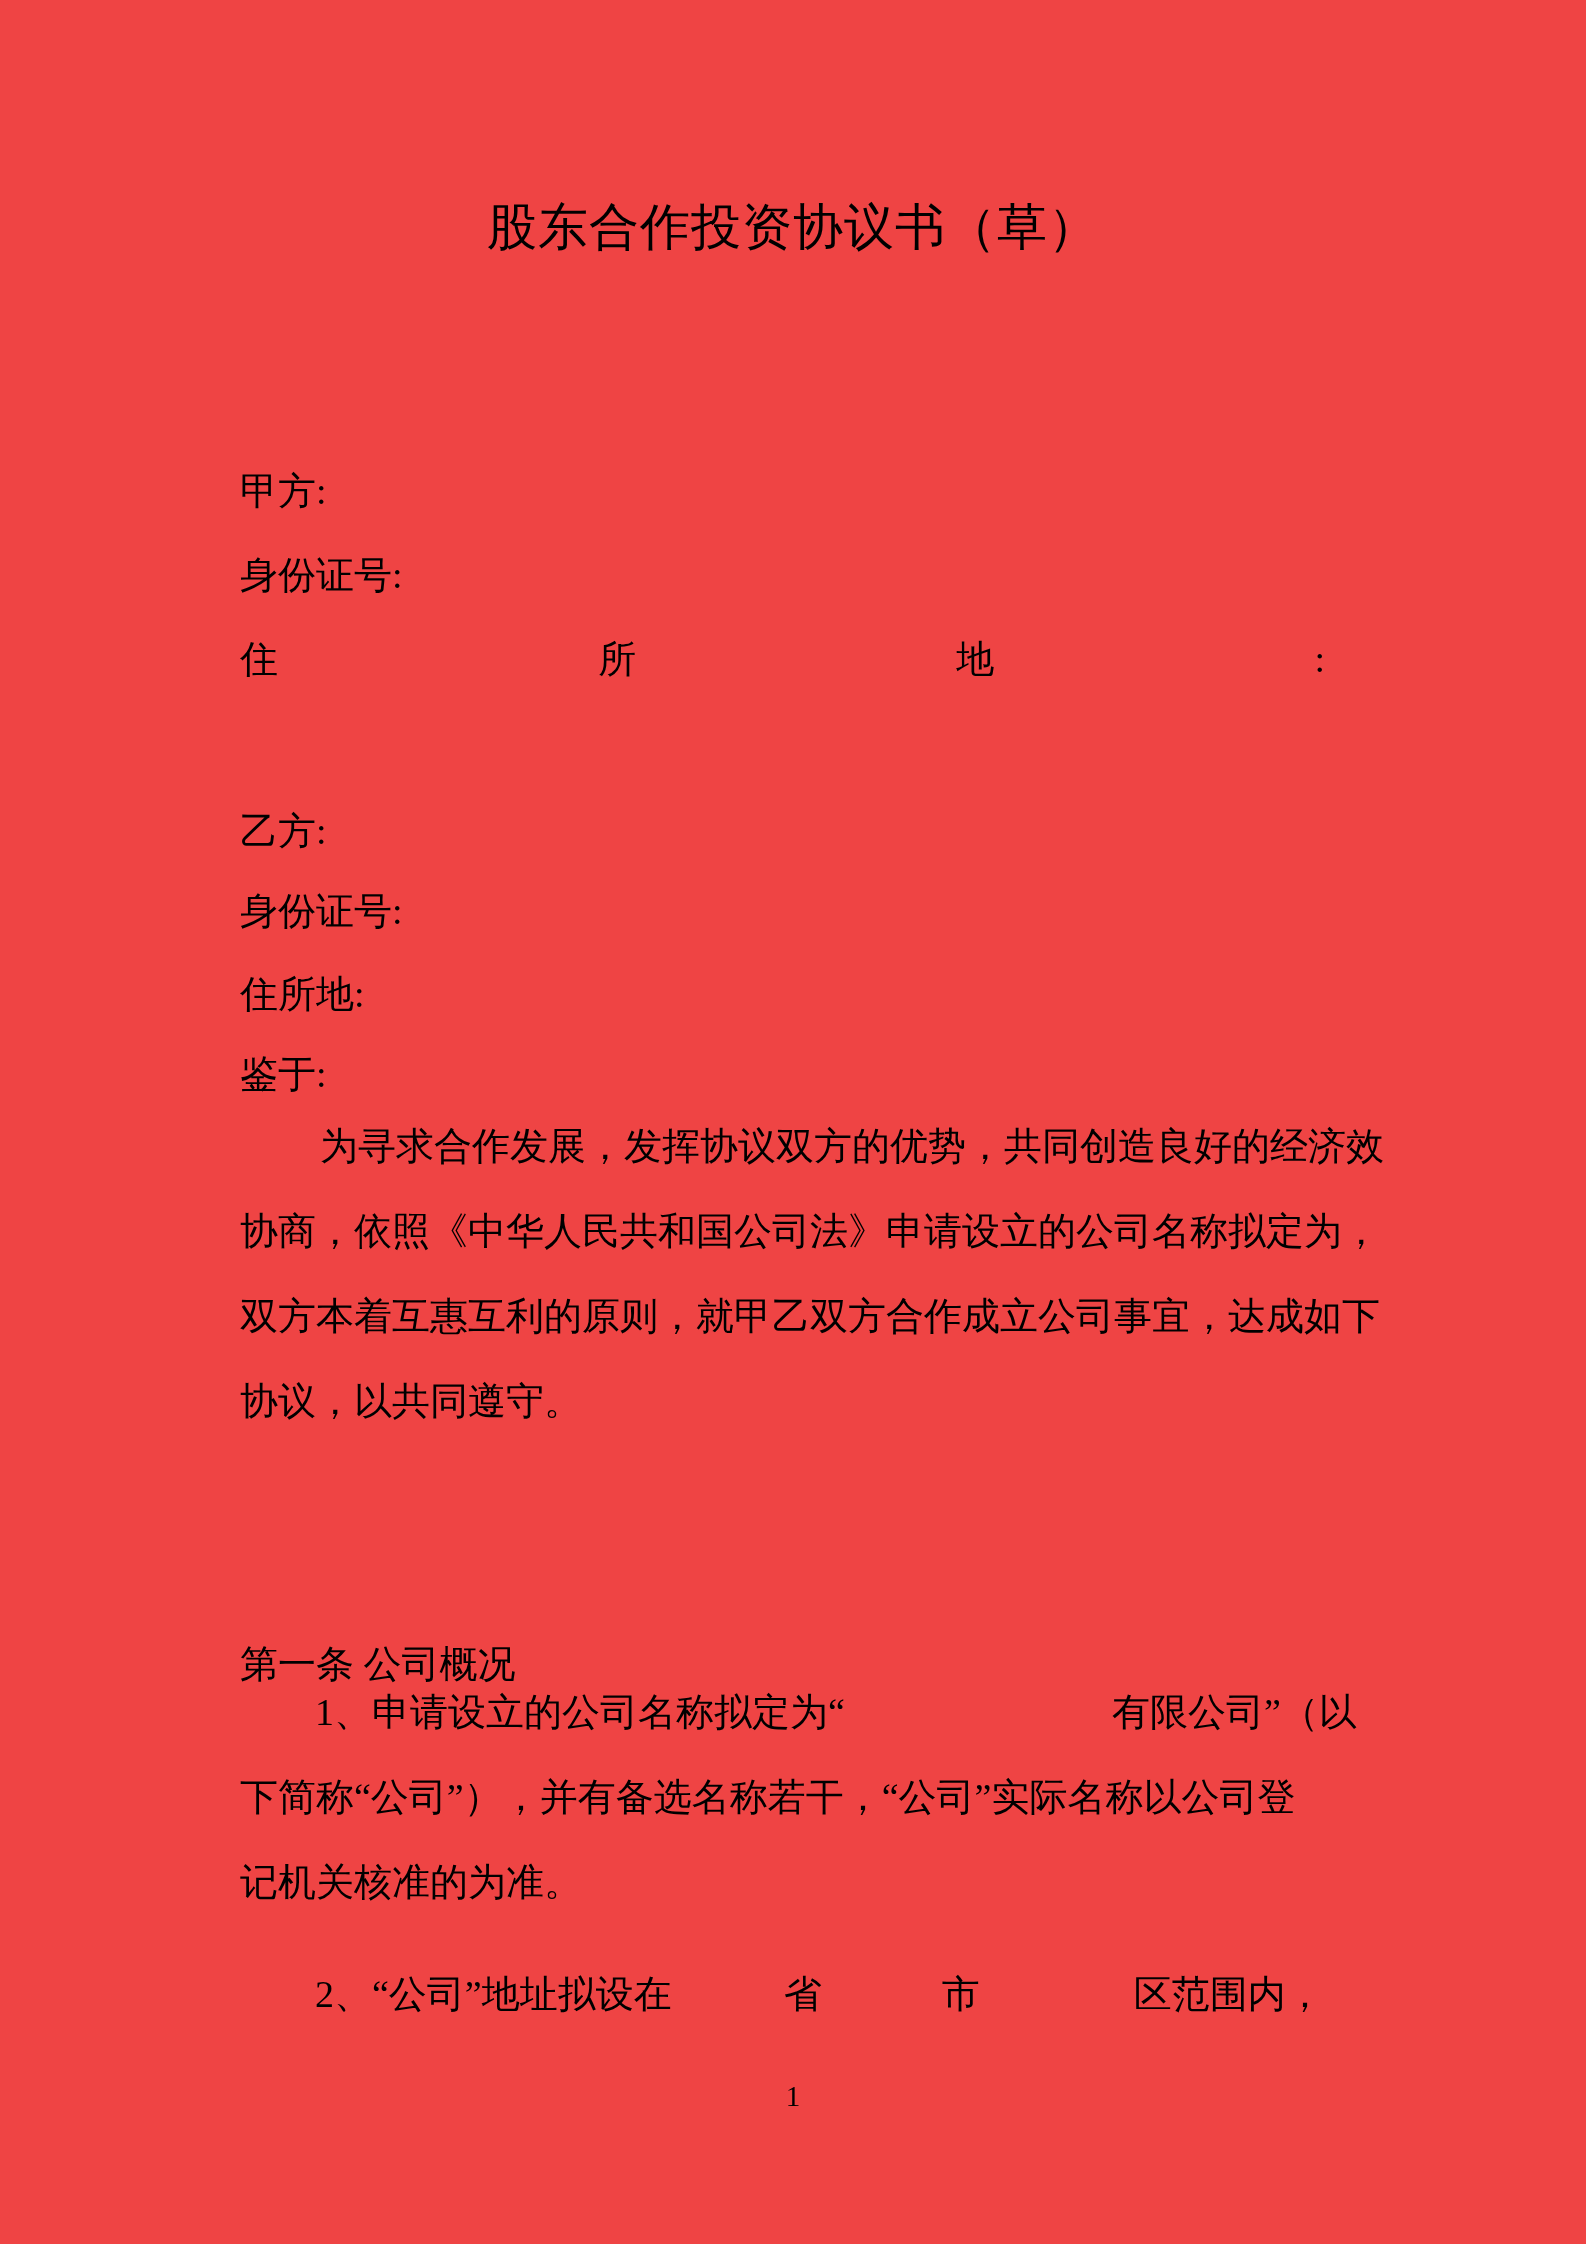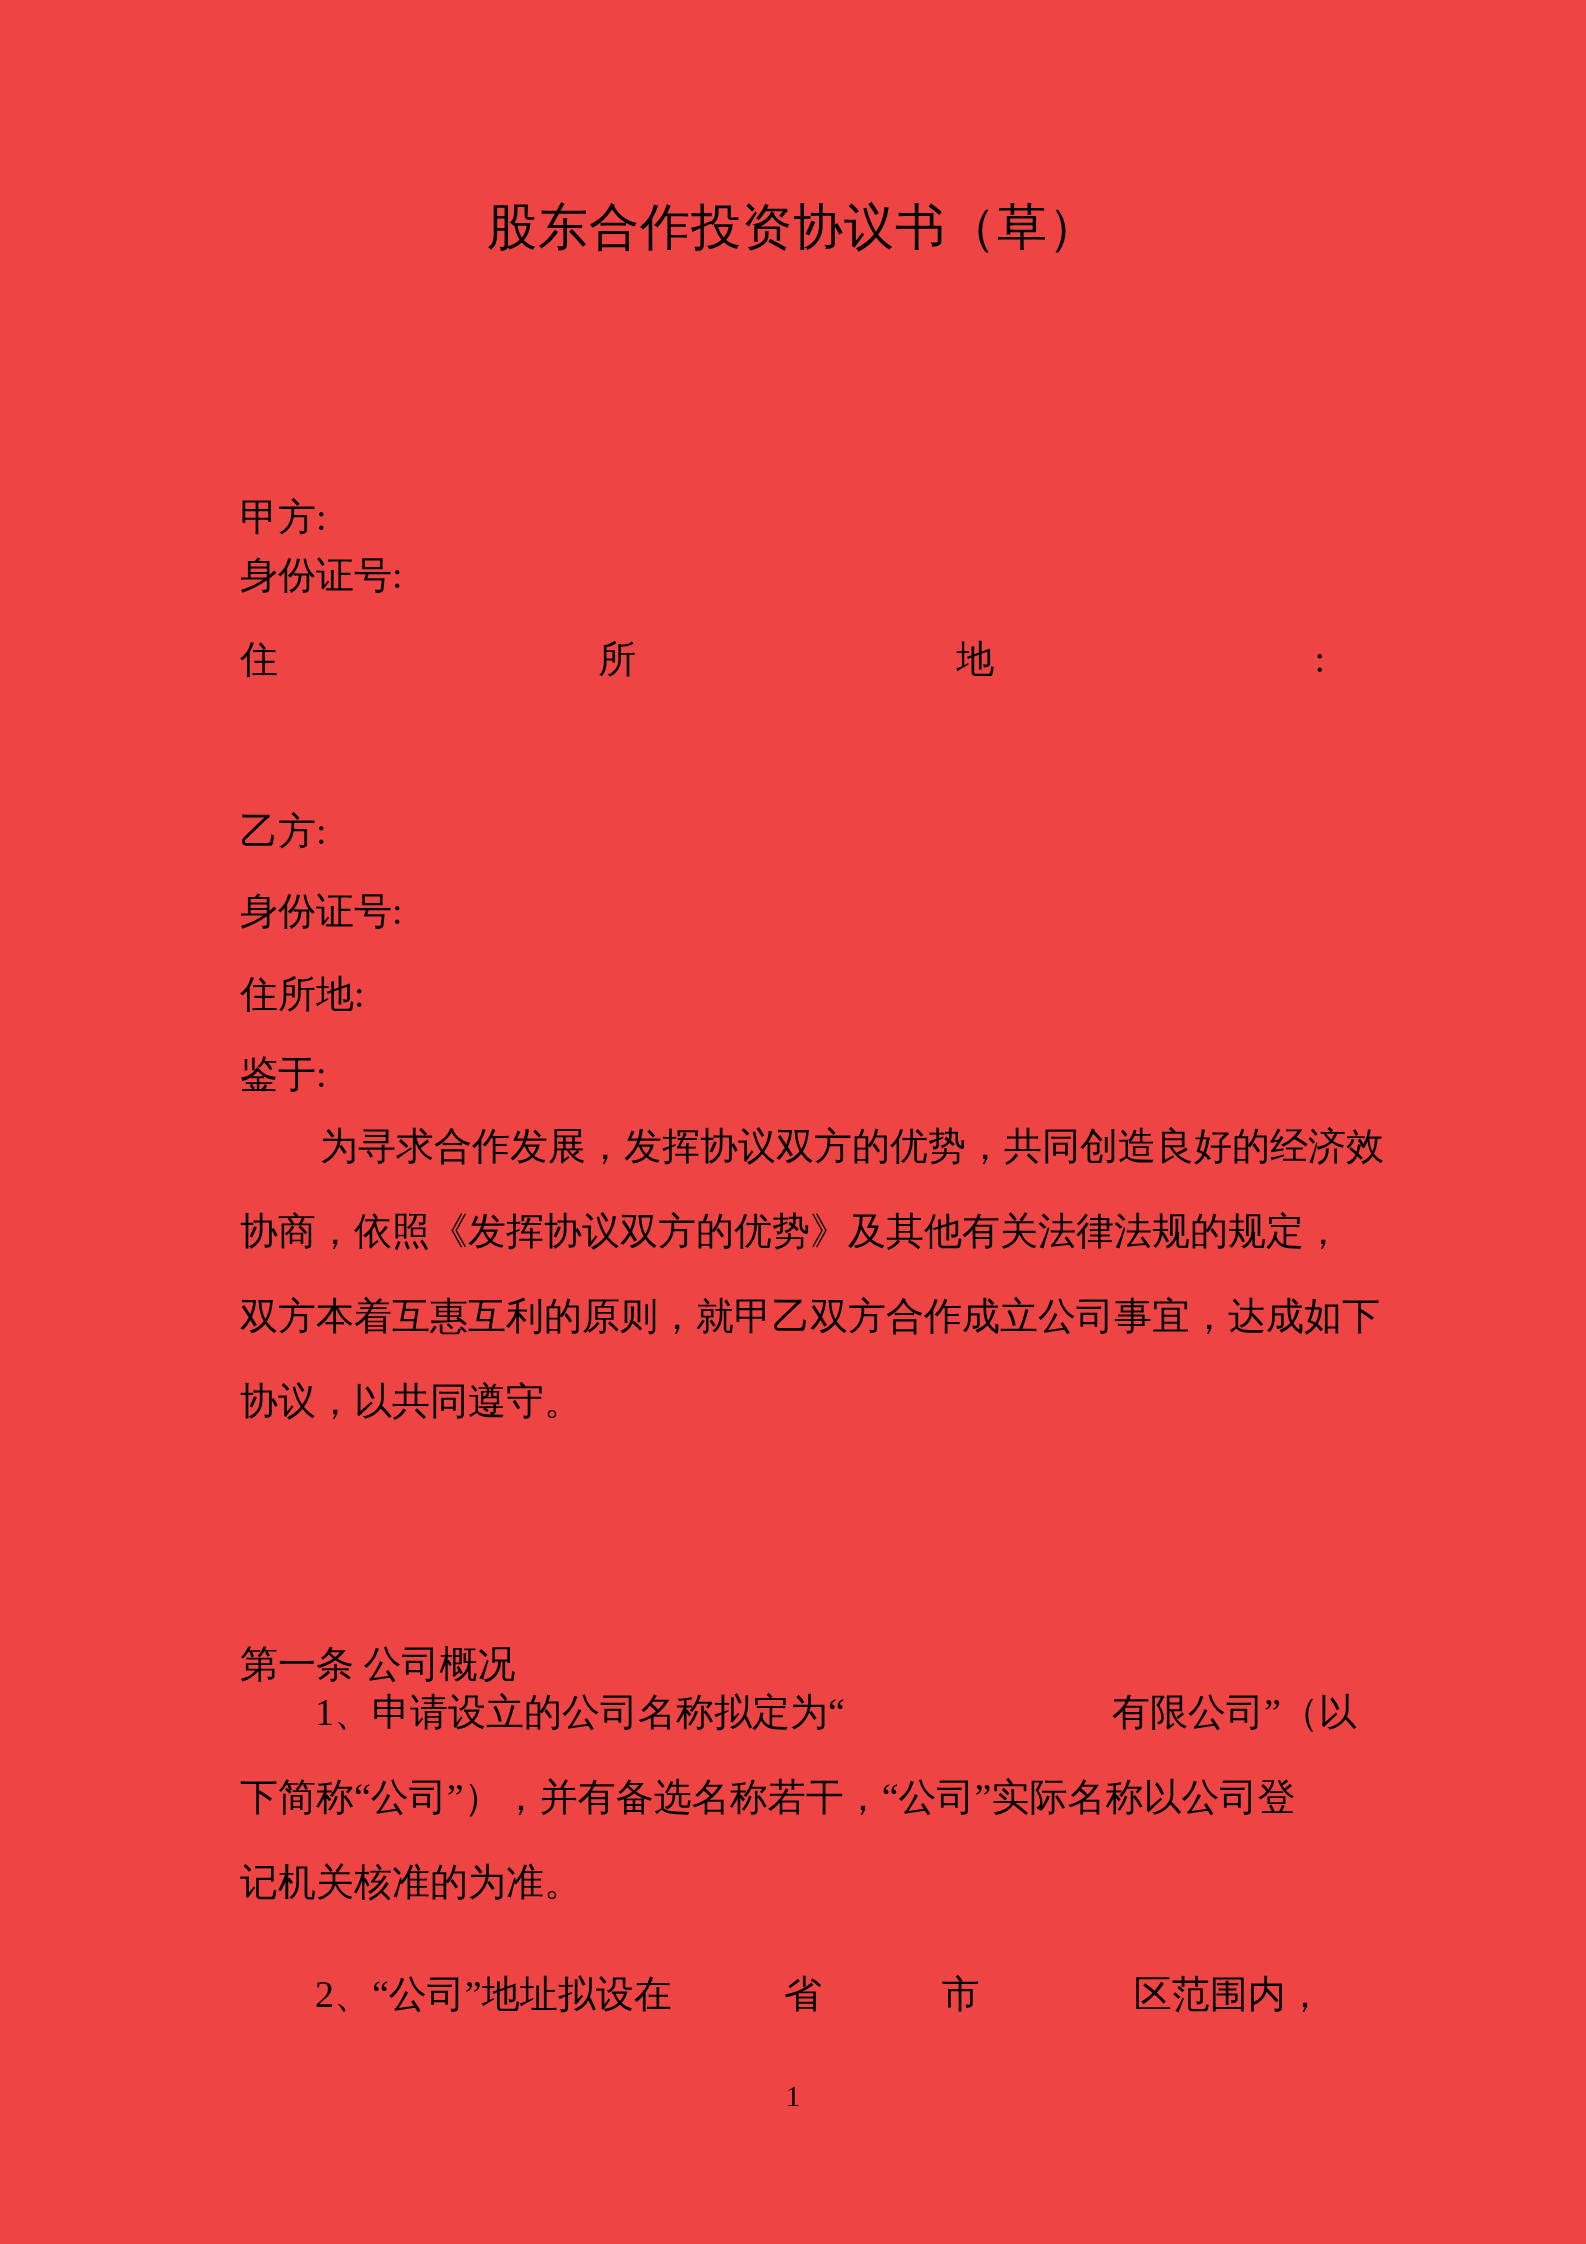--- a/index.html
+++ b/index.html
@@ -72,39 +72,39 @@
     line-height: 1;
   }
 </style>
 </head>
 <body>
 
 <div class="page">
 
   <div class="abs doc-title">股东合作投资协议书（草）</div>
 
-  <div class="abs line" style="top:498px">甲方:</div>
+  <div class="abs line" style="top:472px">甲方:</div>
   <div class="abs line" style="top:556px">身份证号:</div>
 
   <div class="abs spread" style="top:640px">
     <span>住</span>
     <span>所</span>
     <span>地</span>
     <span>:</span>
   </div>
 
   <div class="abs line" style="top:812px">乙方:</div>
   <div class="abs line" style="top:892px">身份证号:</div>
   <div class="abs line" style="top:975px">住所地:</div>
 
   <div class="abs line" style="top:1055px">鉴于:</div>
 
   <div class="abs para" style="top:1104px">
     <div class="pline indent-2">为寻求合作发展，发挥协议双方的优势，共同创造良好的经济效</div>
-    <div class="pline">协商，依照《发挥协议双方的优势》及其他有关法律法规的规定，</div>
+    <div class="pline">协商，依照《中华人民共和国公司法》申请设立的公司名称拟定为，</div>
     <div class="pline">双方本着互惠互利的原则，就甲乙双方合作成立公司事宜，达成如下</div>
     <div class="pline">协议，以共同遵守。</div>
   </div>
 
   <div class="abs line" style="top:1645px">第一条 公司概况</div>
 
   <div class="abs para" style="top:1670px">
     <div class="pline indent-num">
       <span>1、申请设立的公司名称拟定为“</span><span class="blank blank-company"></span><span>有限公司”（以</span>
     </div>

